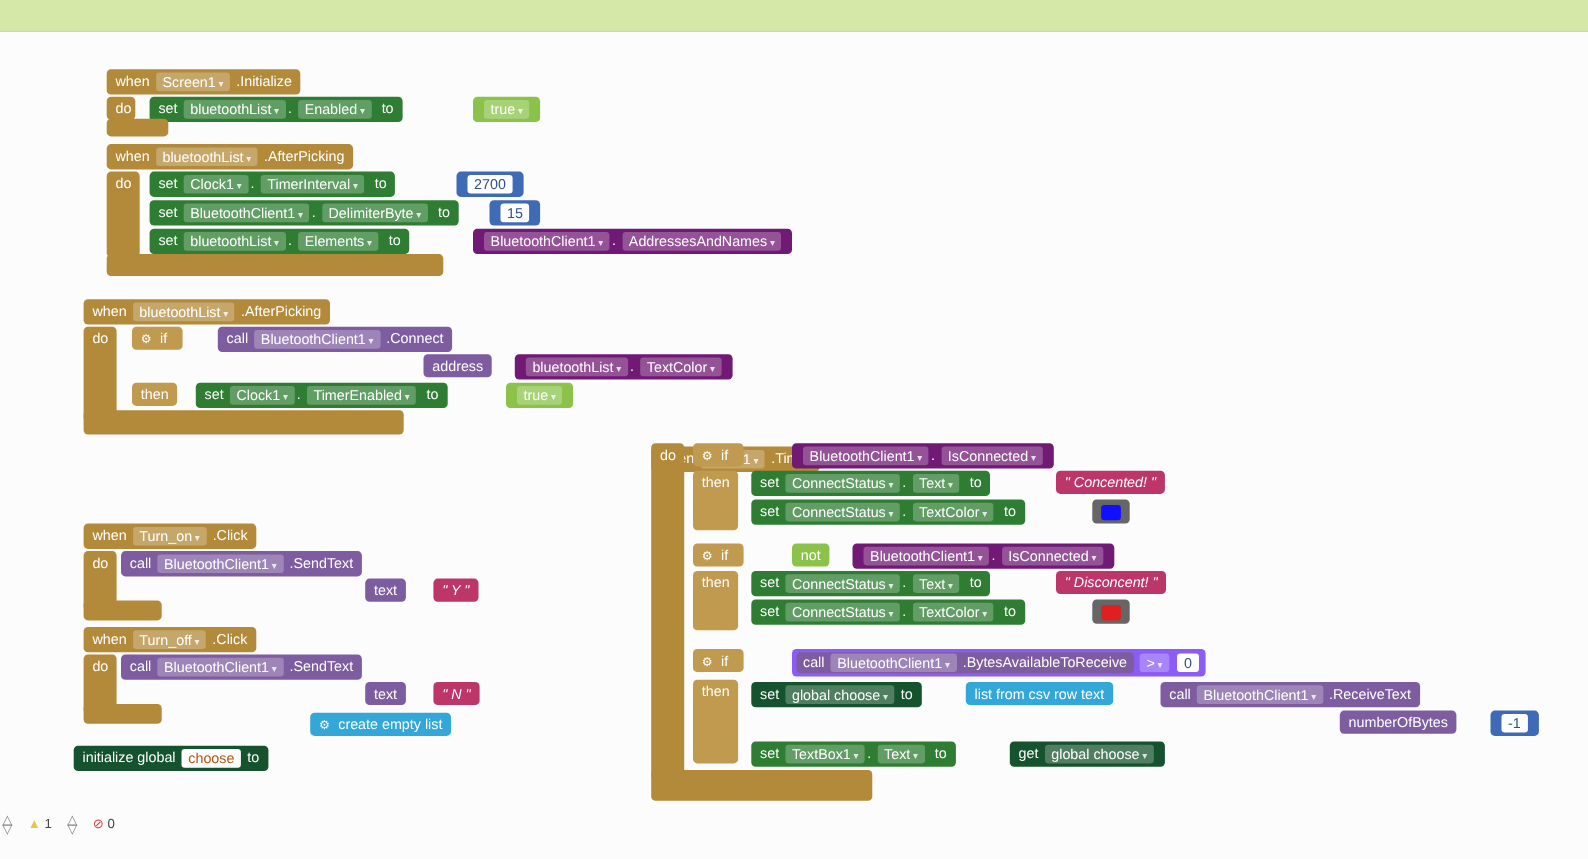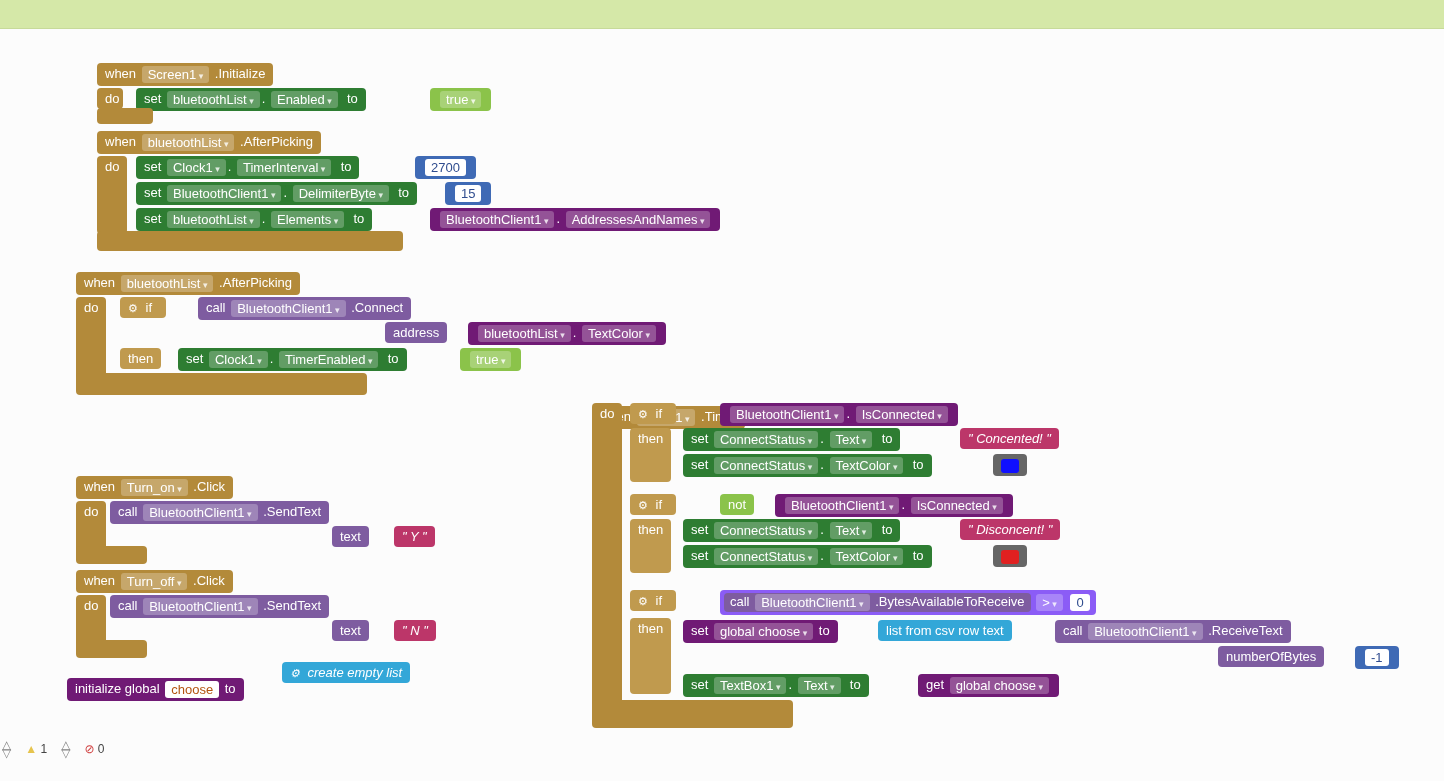--- a/index.html
+++ b/index.html
@@ -19,21 +19,21 @@
   
   .blk{position:absolute;border-radius:4px;padding:3px 8px;white-space:nowrap;}
   .mustard{background:#b38a3a;color:#fff;}
   .mustard2{background:#c09a4e;}
   .dkgreen{background:#2e7d32;}
   .teal   {background:#701a75;}
   .lime   {background:#8bc34a;}
   .blueNum{background:#3f6ab5;text-align:right;}
   .purpleC{background:#7e5ca0;}
   .magenta{background:#bc3669;}
-  .orangeV{background:#701a75;}
+  .orangeV{background:#14532d;}
   .cyanL  {background:#33a7d8;}
   .blueCmp{background:#8b5cf6;text-align:center;}
   
   .chip{display:inline-block;padding:1px 6px;border-radius:3px;margin:0 2px;vertical-align:middle;}
   .chipDD{background:rgba(255,255,255,.25);} 
   .arrow::after{content:" ▾";font-size:9px;opacity:.8;}
   
   .gear::before{content:"⚙";font-size:11px;margin-right:4px;}
   
   .sq{display:inline-block;width:18px;height:14px;border-radius:3px;vertical-align:middle;}
@@ -180,21 +180,21 @@
 <div class="blk magenta" style="left:394px;top:620px;">
   <span class="quoteTxt">" N "</span>
 </div>
 <div class="blk mustard" style="left:76px;top:640px;width:55px;height:12px;"></div>
 
 <div class="blk orangeV" style="left:67px;top:678px;">
   <span>initialize global</span>
   <span class="chip" style="background:#fff;color:#b35410;">choose</span>
   <span>to</span>
 </div>
-<div class="blk cyanL gear" style="left:282px;top:662px;font-style:italic;">
+<div class="blk cyanL gear" style="left:282px;top:648px;">
   <span>create empty list</span>
 </div>
 
 <div class="blk mustard" style="left:592px;top:378px;margin-top:28px;">
   <span>when</span>
   <span class="chip chipDD arrow">Clock1</span>
   <span>.Timer</span>
 </div>
 <div class="blk mustard" style="left:592px;top:403px;height:300px;"><span>do</span></div>
 

